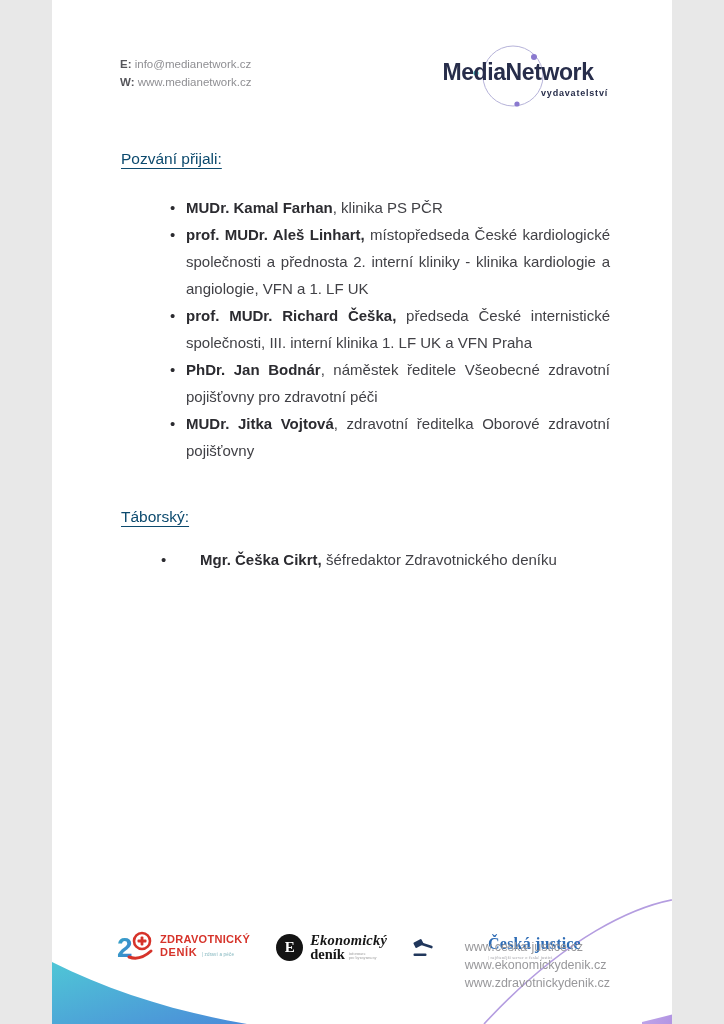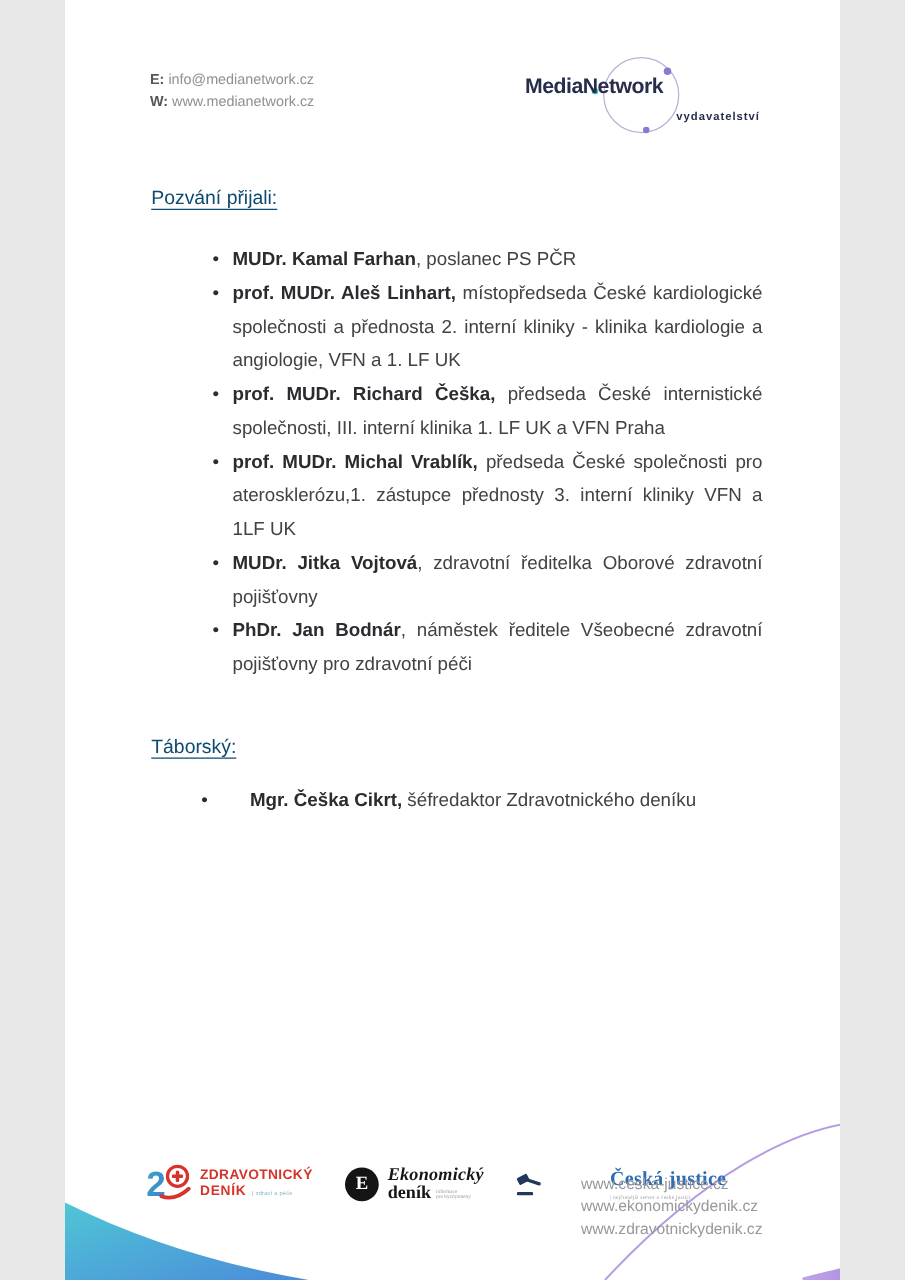--- a/index.html
+++ b/index.html
@@ -11,21 +11,21 @@
   }
   
   .contact { position:absolute; top:55px; left:68px; font-size:11.5px; line-height:18px; }
   .contact .row { white-space:nowrap; }
   .contact .lbl { font-weight:bold; color:#55555a; }
   .contact .val { color:#8f8f93; }
   .logo { position:absolute; top:42px; right:56px; width:196px; height:68px; }
   .logo svg.orbit { position:absolute; top:0; left:0; }
   .logo .brand {
     position:absolute; top:17px; left:0; width:100%;
-    font-size:17px; font-weight:bold; letter-spacing:-0.4px; color:#272d4a; 
+    font-size:23px; font-weight:bold; letter-spacing:-0.4px; color:#272d4a; text-align:center;
   }
   .logo .brand-sub {
     position:absolute; top:46px; right:8px;
     font-size:9px; font-weight:bold; letter-spacing:0.8px; color:#272d4a;
   }
   
   .main { position:absolute; top:150px; left:69px; right:62px; }
   .h-underline {
     font-size:15.5px; font-weight:normal; color:#0c4a6e;
     text-decoration:underline; text-underline-offset:4px; text-decoration-thickness:1px;
@@ -122,26 +122,25 @@
       <circle cx="97" cy="62" r="2.6" fill="#8a79cf"></circle>
     </svg>
     <div class="brand">MediaNetwork</div>
     <div class="brand-sub">vydavatelství</div>
   </div>
 
   <div class="main" style="position:absolute; z-index:2;">
     <h2 class="h-underline">Pozvání přijali:</h2>
 
     <ul class="attendees">
-      <li><span class="strong">MUDr. Kamal Farhan</span><span>, poslanec PS PČR</span></li>
+      <li><span class="strong">MUDr. Kamal Farhan</span><span>, klinika PS PČR</span></li>
       <li><span class="strong">prof. MUDr. Aleš Linhart,</span><span> místopředseda České kardiologické společnosti a přednosta 2. interní kliniky - klinika kardiologie a angiologie, VFN a 1. LF UK</span></li>
       <li><span class="strong">prof. MUDr. Richard Češka,</span><span> předseda České internistické společnosti, III. interní klinika 1. LF UK a VFN Praha</span></li>
-      <li><span class="strong">prof. MUDr. Michal Vrablík,</span><span> předseda České společnosti pro aterosklerózu,1. zástupce přednosty 3. interní kliniky VFN a 1LF UK</span></li>
+      <li><span class="strong">PhDr. Jan Bodnár</span><span>, náměstek ředitele Všeobecné zdravotní pojišťovny pro zdravotní péči</span></li>
       <li><span class="strong">MUDr. Jitka Vojtová</span><span>, zdravotní ředitelka Oborové zdravotní pojišťovny</span></li>
-      <li><span class="strong">PhDr. Jan Bodnár</span><span>, náměstek ředitele Všeobecné zdravotní pojišťovny pro zdravotní péči</span></li>
     </ul>
 
     <h2 class="h-underline moderator-h">Táborský:</h2>
     <ul class="moderator-list">
       <li><span class="strong">Mgr. Češka Cikrt,</span><span> šéfredaktor Zdravotnického deníku</span></li>
     </ul>
   </div>
 
   <div class="footer-logos">
 

